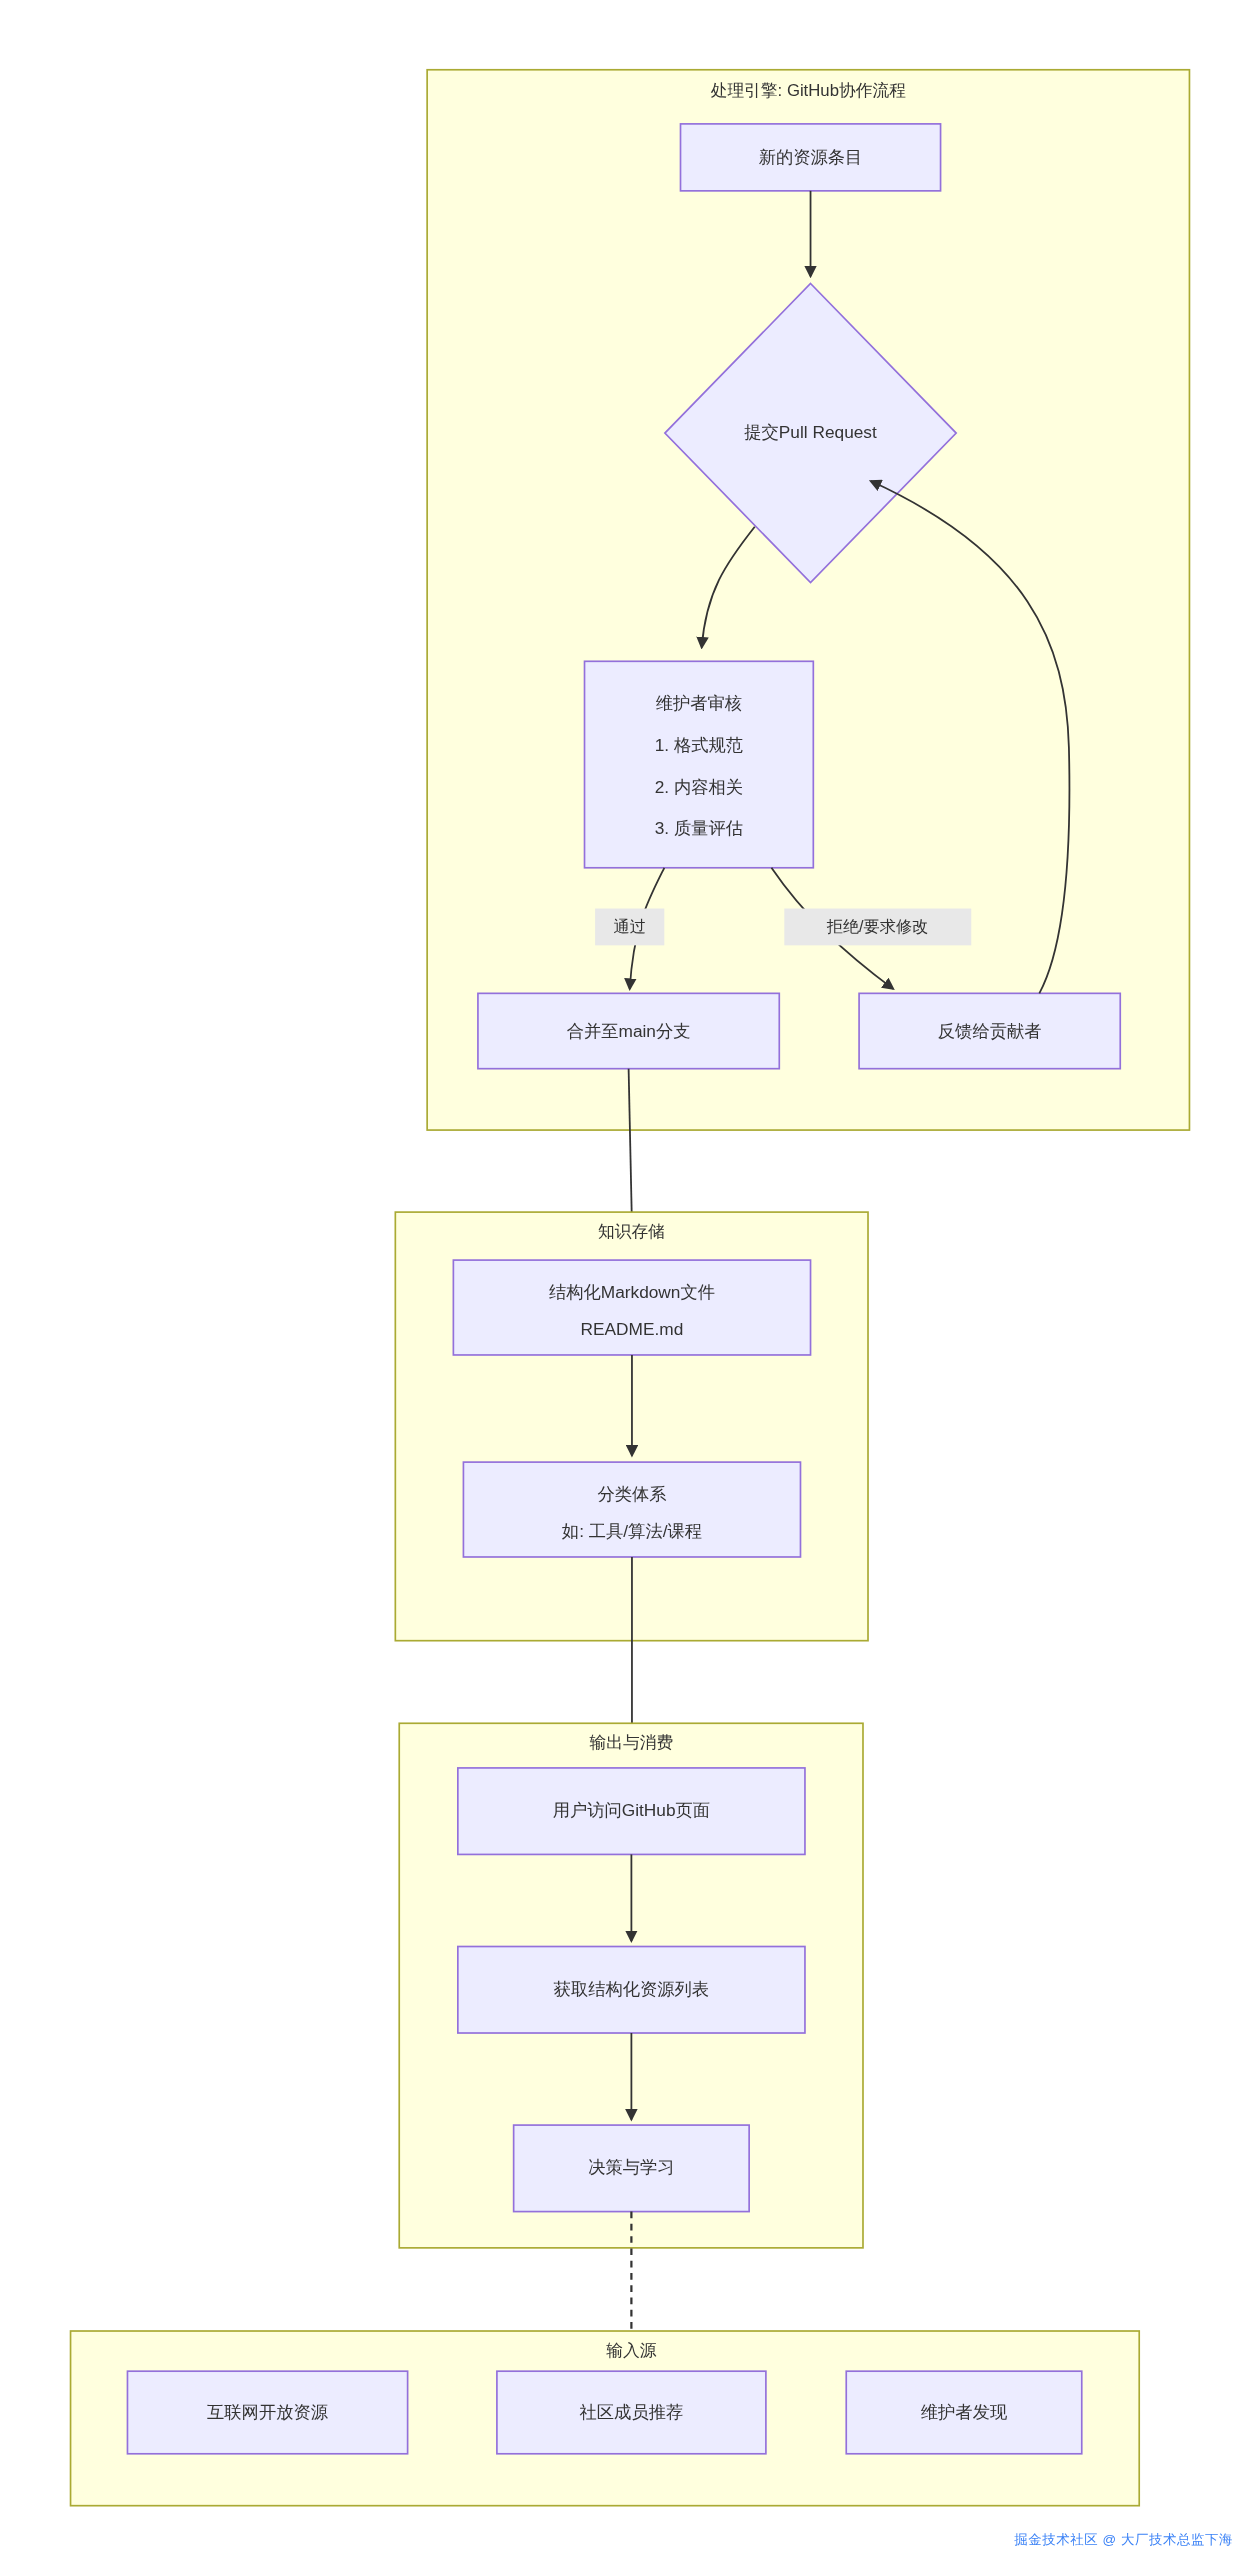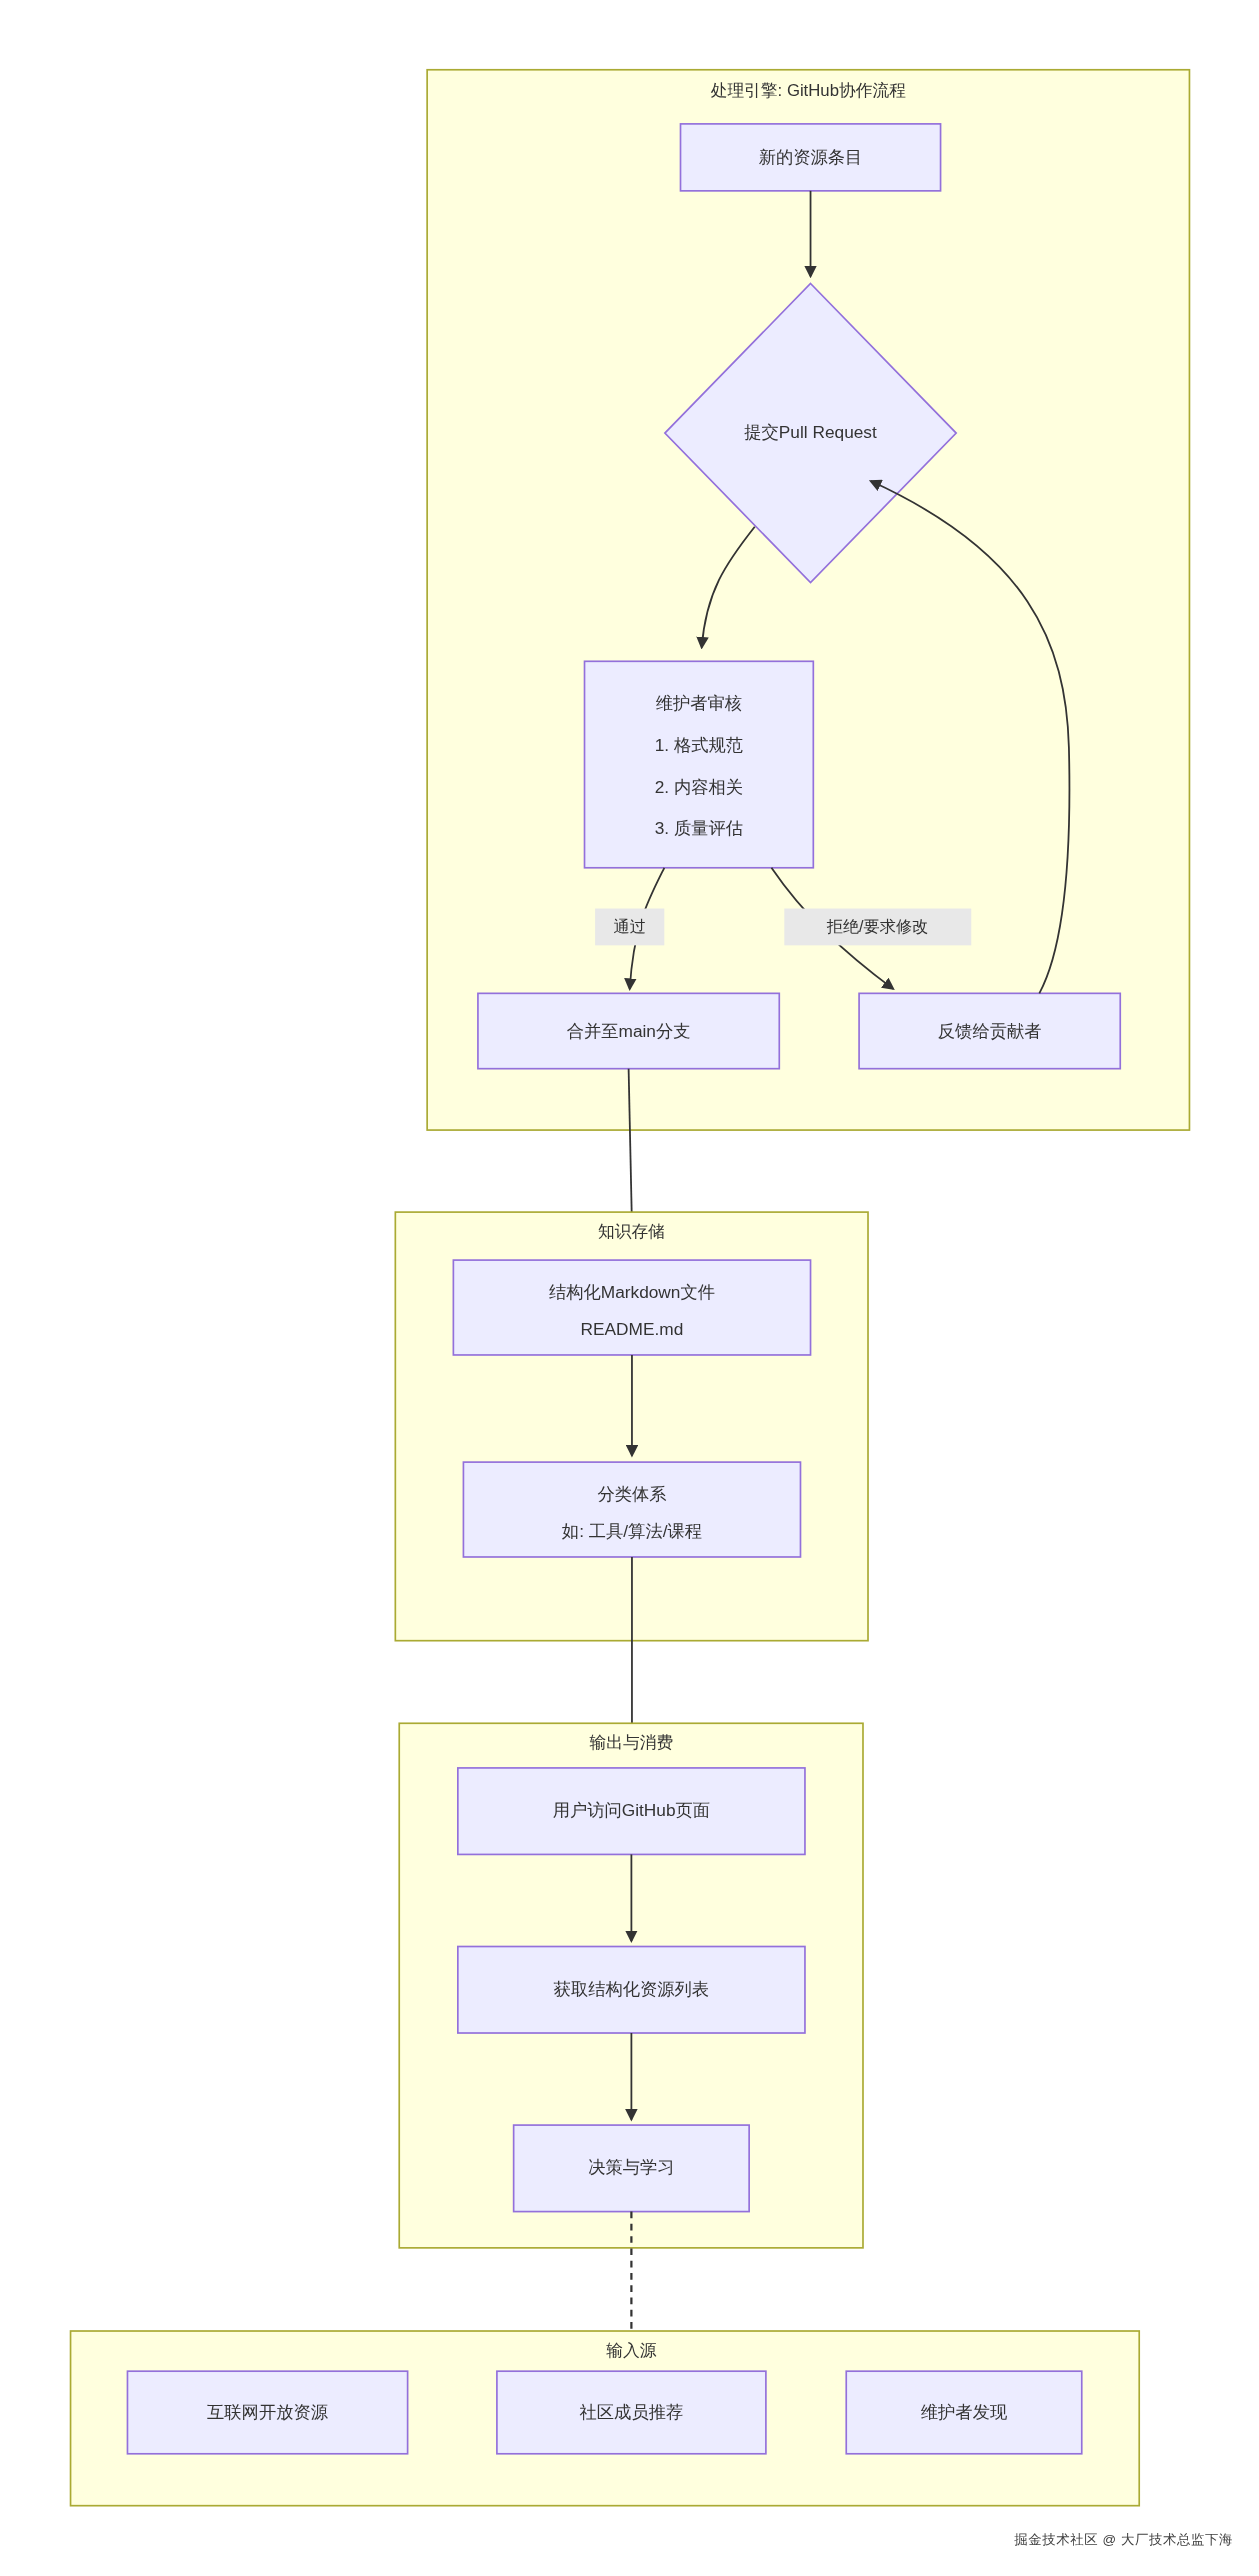--- a/index.html
+++ b/index.html
@@ -64,21 +64,21 @@
     font-size: 29px;
     fill: #333333;
     text-anchor: middle;
     dominant-baseline: middle;
   }
   .watermark {
     position: absolute;
     right: 27px;
     bottom: 27px;
     font-size: 13.4px;
-    color: #404040;
+    color: #3b82f6;
     letter-spacing: 0.6px;
     white-space: nowrap;
     font-family: "Liberation Sans", "DejaVu Sans", sans-serif;
   }
 </style>
 </head>
 <body>
 
 <svg id="flow" viewBox="0 0 2257 4616">
   <defs>

